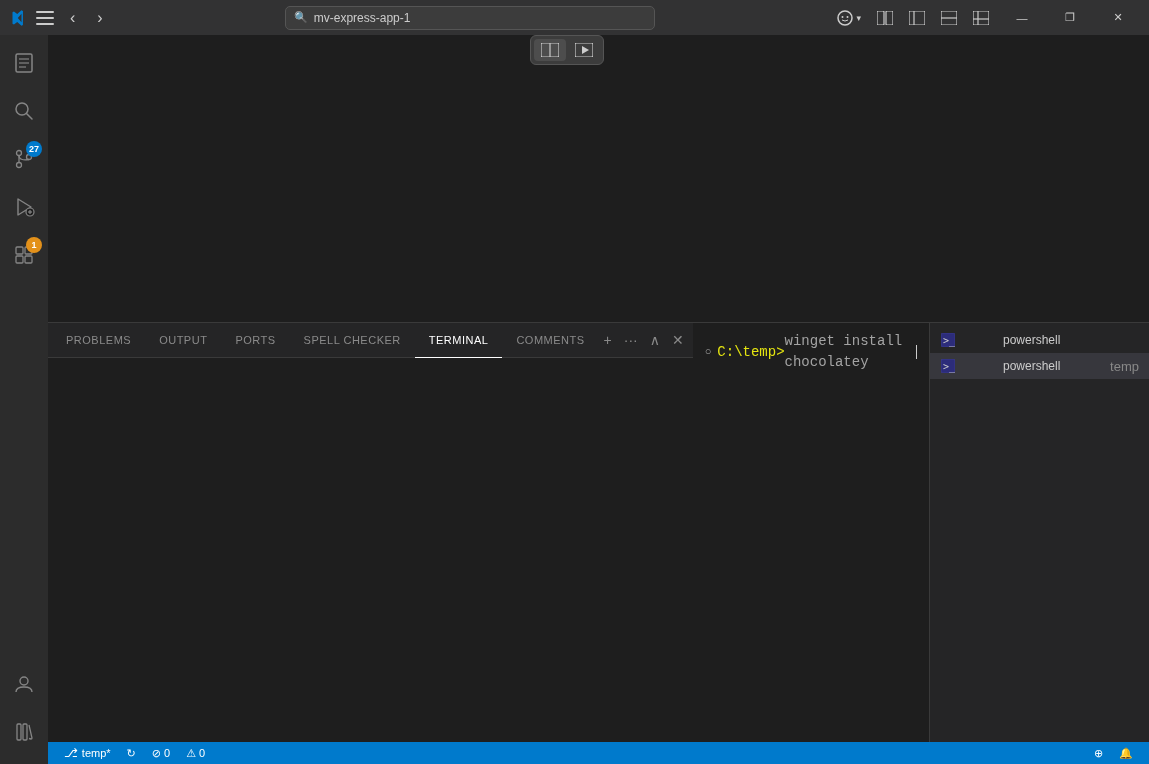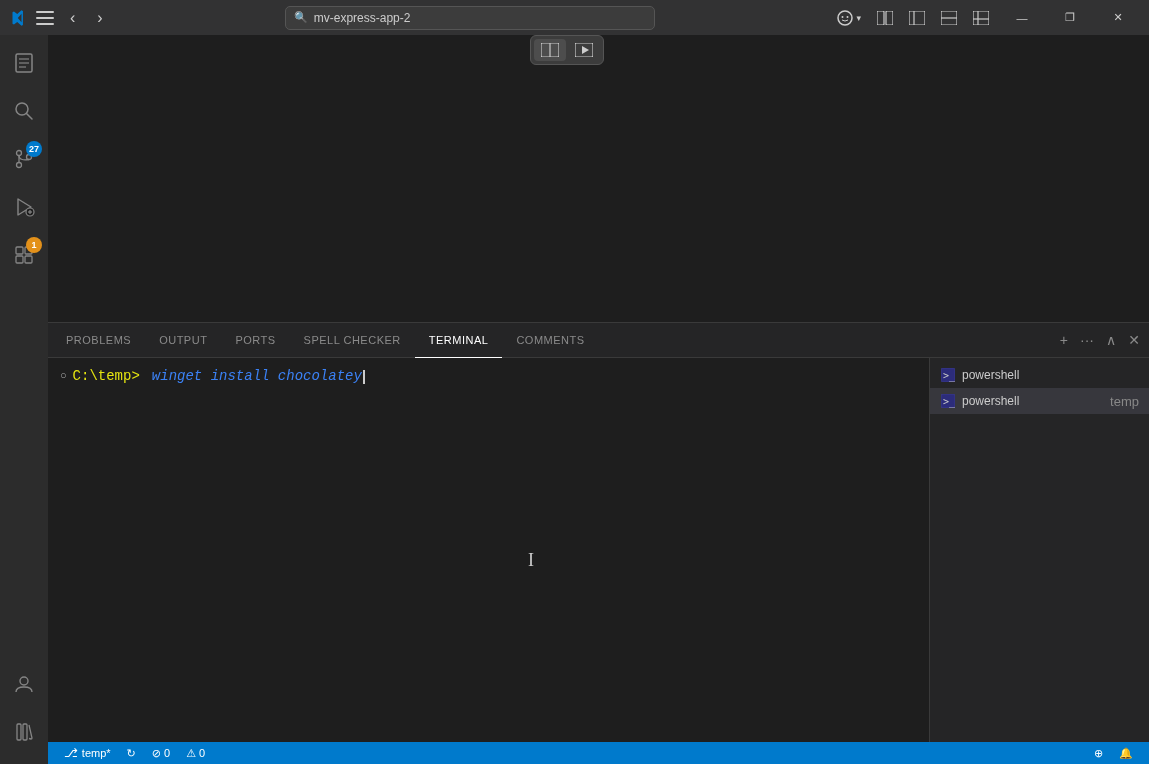--- a/index.html
+++ b/index.html
@@ -211,21 +211,21 @@
       flex: 1;
       background: #1e1e1e;
       min-height: 0;
     }
 
     
     .panel {
       height: 420px;
       background: #1e1e1e;
       display: flex;
-      flex-direction: column;
+      flex-direction: row;
       border-top: 1px solid #3a3a3a;
       flex-shrink: 0;
     }
 
     .panel-tabs {
       display: flex;
       align-items: center;
       height: 35px;
       background: #252526;
       border-bottom: 1px solid #3a3a3a;
@@ -289,23 +289,22 @@
 
     .terminal-line {
       display: flex;
       align-items: center;
       line-height: 1.5;
     }
     .terminal-prompt {
       color: #e5e510;
     }
     .terminal-cmd {
-      color: #3b82f6;
-      margin-left: 12px;
-      font-style: italic;
+      color: #a3a3a3;
+      margin-left: 0;
     }
     .terminal-cursor {
       display: inline-block;
       width: 2px;
       height: 14px;
       background: #cccccc;
       vertical-align: middle;
       margin-left: 1px;
     }
     .cursor-i {
@@ -340,20 +339,21 @@
       width: 16px;
       height: 16px;
       display: flex;
       align-items: center;
       justify-content: center;
       flex-shrink: 0;
     }
     .terminal-item-label {
       flex: 1;
       font-size: 12px;
+      margin-left: 41px;
     }
     .terminal-item-sublabel {
       font-size: 13px;
       color: #888;
     }
 
     
     .status-bar {
       height: 22px;
       background: #007acc;
@@ -388,21 +388,21 @@
       <span></span>
         <span></span>
         <span></span>
     </div>
     <button class="nav-btn">‹</button>
     <button class="nav-btn">›</button>
   </div>
   <div class="titlebar-center">
     <div class="search-bar">
       <span class="search-icon-sm">🔍</span>
-      <span>mv-express-app-2</span>
+      <span>mv-express-app-1</span>
     </div>
   </div>
   <div class="titlebar-right">
     <button class="title-btn">
       <svg width="16" height="16" viewBox="0 0 16 16" fill="currentColor">
         <circle cx="8" cy="8" r="7" stroke="#cccccc" stroke-width="1.5" fill="none"></circle>
         <circle cx="5.5" cy="7" r="1" fill="#cccccc"></circle>
         <circle cx="10.5" cy="7" r="1" fill="#cccccc"></circle>
         <path d="M5 10 Q8 12 11 10" stroke="#cccccc" stroke-width="1" fill="none"></path>
       </svg>

